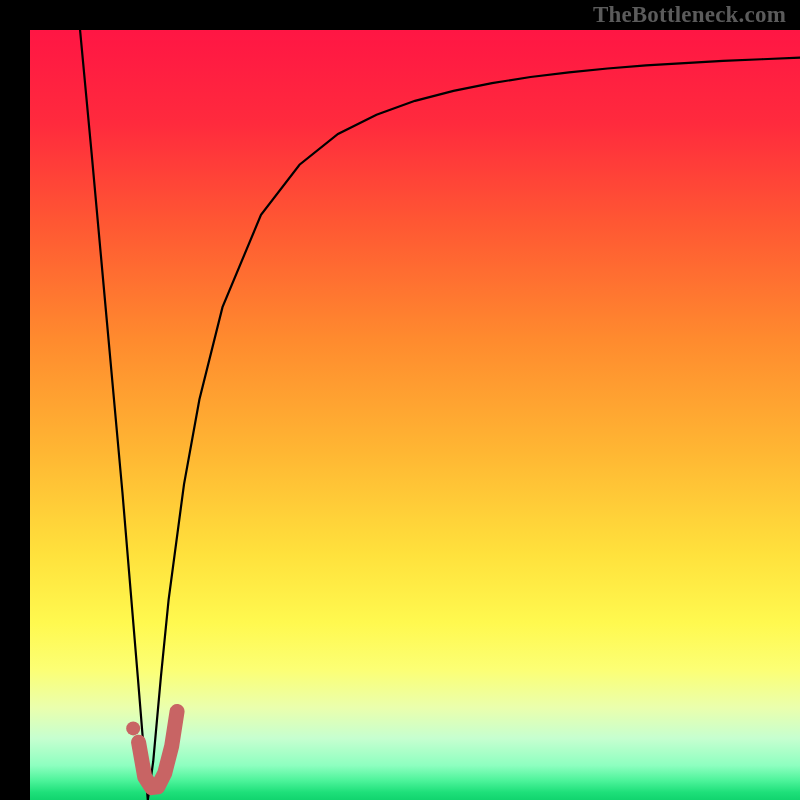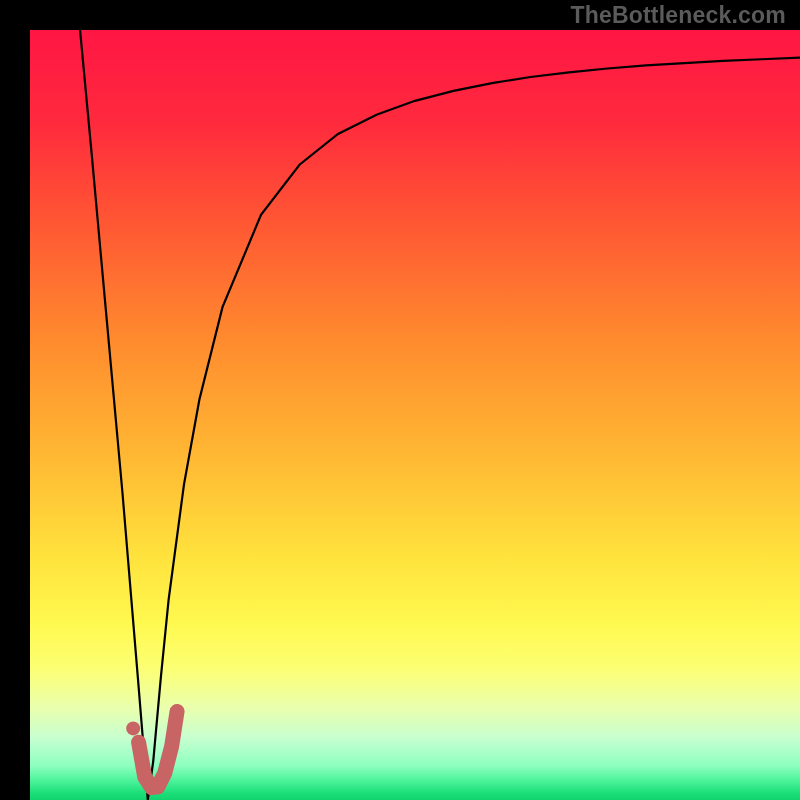--- a/index.html
+++ b/index.html
@@ -7,21 +7,21 @@
     padding: 0;
     width: 800px;
     height: 800px;
     background: #000;
     overflow: hidden;
   }
   .watermark {
     position: absolute;
     top: 2px;
     right: 14px;
-    font-family: Liberation Sans, sans-serif;
+    font-family: Liberation Serif, serif;
     font-size: 23px;
     font-weight: 600;
     color: #5b5b5b;
     letter-spacing: 0.2px;
     z-index: 5;
   }
   .plot-frame {
     position: absolute;
     left: 30px;
     top: 30px;

